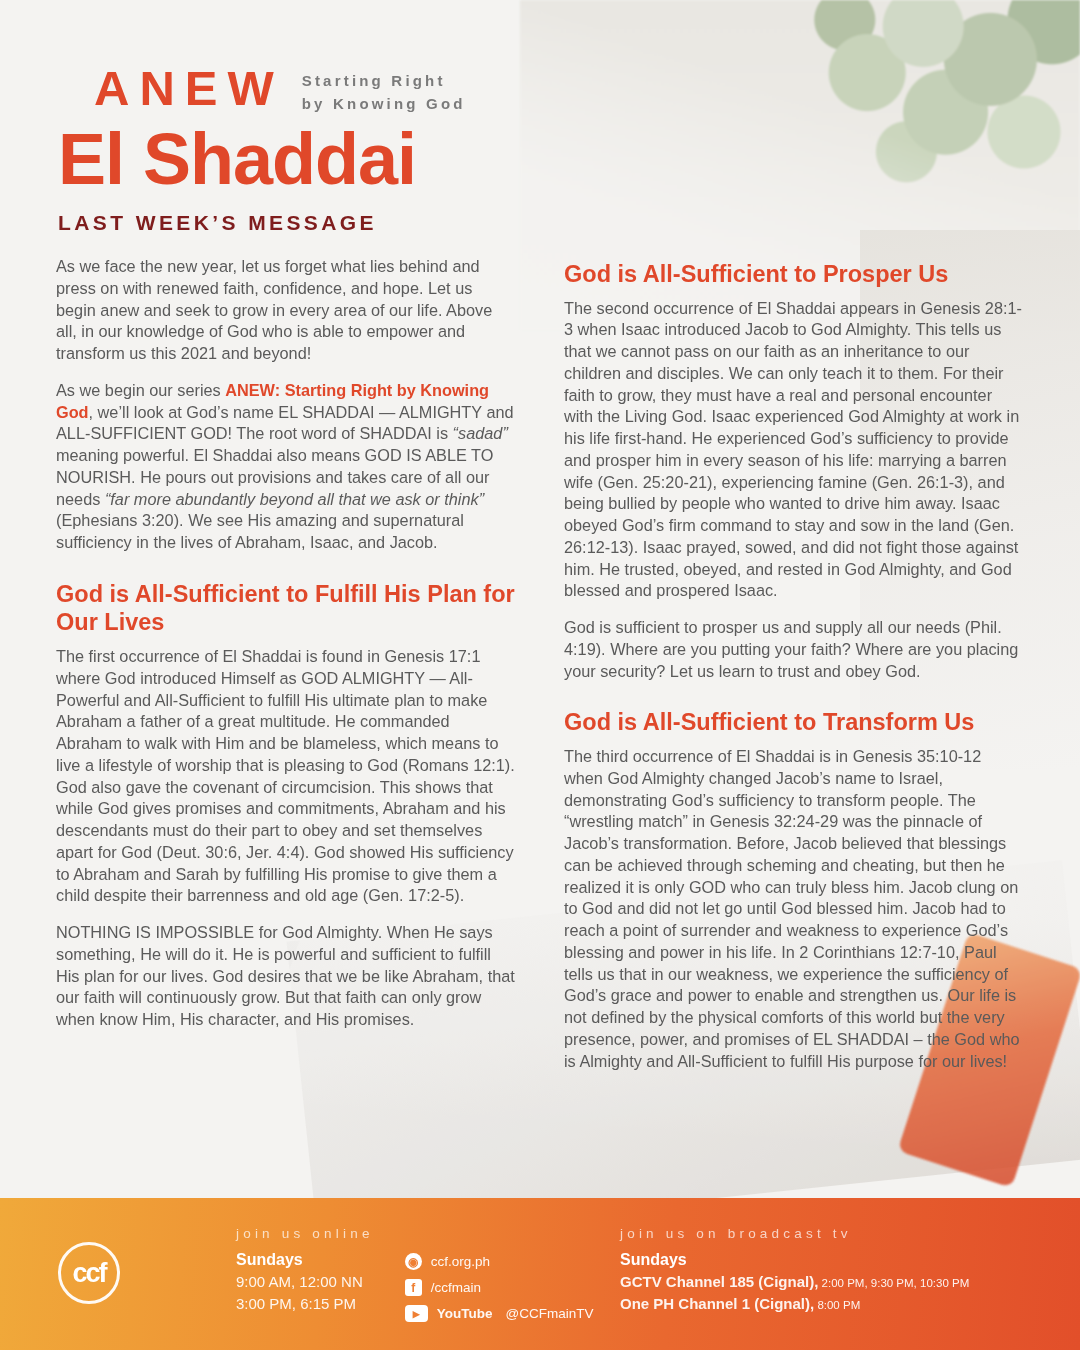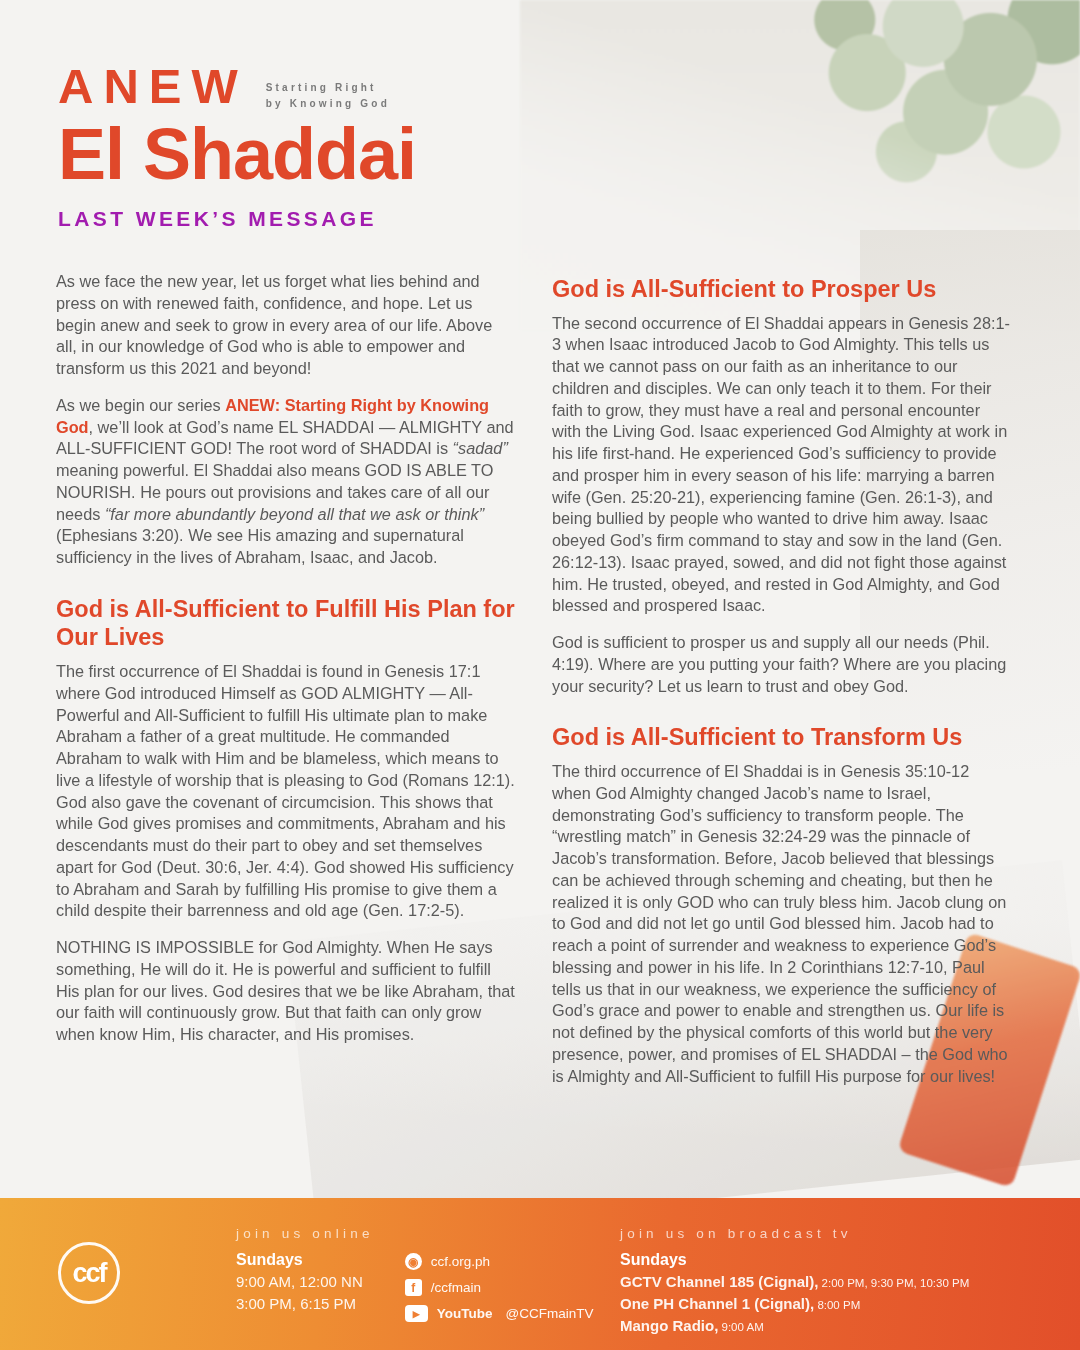--- a/index.html
+++ b/index.html
@@ -69,47 +69,47 @@
     width: 120px; height: 230px;
     background: linear-gradient(150deg, #f0a36a 0%, #e4693c 45%, #d64b2b 100%);
     transform: rotate(18deg);
     border-radius: 10px;
     opacity: .85;
     filter: blur(1px);
   }
 
   
   .header { position: absolute; left: 58px; top: 62px; }
-  .kicker-row { display: flex; align-items: flex-end; gap: 18px; }
+  .kicker-row { display: flex; align-items: center; gap: 18px; margin-left: 36px; }
   .anew {
     font-size: 49px; font-weight: bold; letter-spacing: 10px;
     color: #e0482a; line-height: 1;
   }
   .kicker {
     margin-top: 7px;
-    font-size: 10px; font-weight: bold; letter-spacing: 3.2px;
+    font-size: 15px; font-weight: bold; letter-spacing: 3.2px;
     color: #7a7a7a; line-height: 1.55;
   }
   .title {
     margin-top: 6px;
     font-size: 72px; font-weight: bold; letter-spacing: -1px;
     color: #e0482a; line-height: 1.05;
   }
   .subtitle {
     margin-top: 14px;
     font-size: 21px; font-weight: bold; letter-spacing: 3.4px;
-    color: #a21caf;
+    color: #7f1d1d;
   }
 
   
   .columns {
     position: absolute;
-    left: 56px; top: 271px;
+    left: 56px; top: 256px;
     width: 968px;
-    display: flex; gap: 36px;
+    display: flex; gap: 48px;
   }
   .col { width: 460px; }
   .col p {
     font-size: 16.3px;
     line-height: 1.335;
     color: #5a5a5a;
     margin-bottom: 15px;
   }
   .col p:last-child { margin-bottom: 0; }
   h2.sec {
@@ -240,17 +240,16 @@
           </div>
         </div>
       </div>
     </div>
 
     <div class="f-col tv">
       <div class="f-head">join us on broadcast tv</div>
       <div class="f-sub">Sundays</div>
       <div class="f-line"><b>GCTV Channel 185 (Cignal),</b><span class="sm"> 2:00 PM, 9:30 PM, 10:30 PM</span></div>
       <div class="f-line"><b>One PH Channel 1 (Cignal),</b><span class="sm"> 8:00 PM</span></div>
-      <div class="f-line"><b>Mango Radio,</b><span class="sm"> 9:00 AM</span></div>
     </div>
 
   </div>
 </div>
 
 </body></html>

